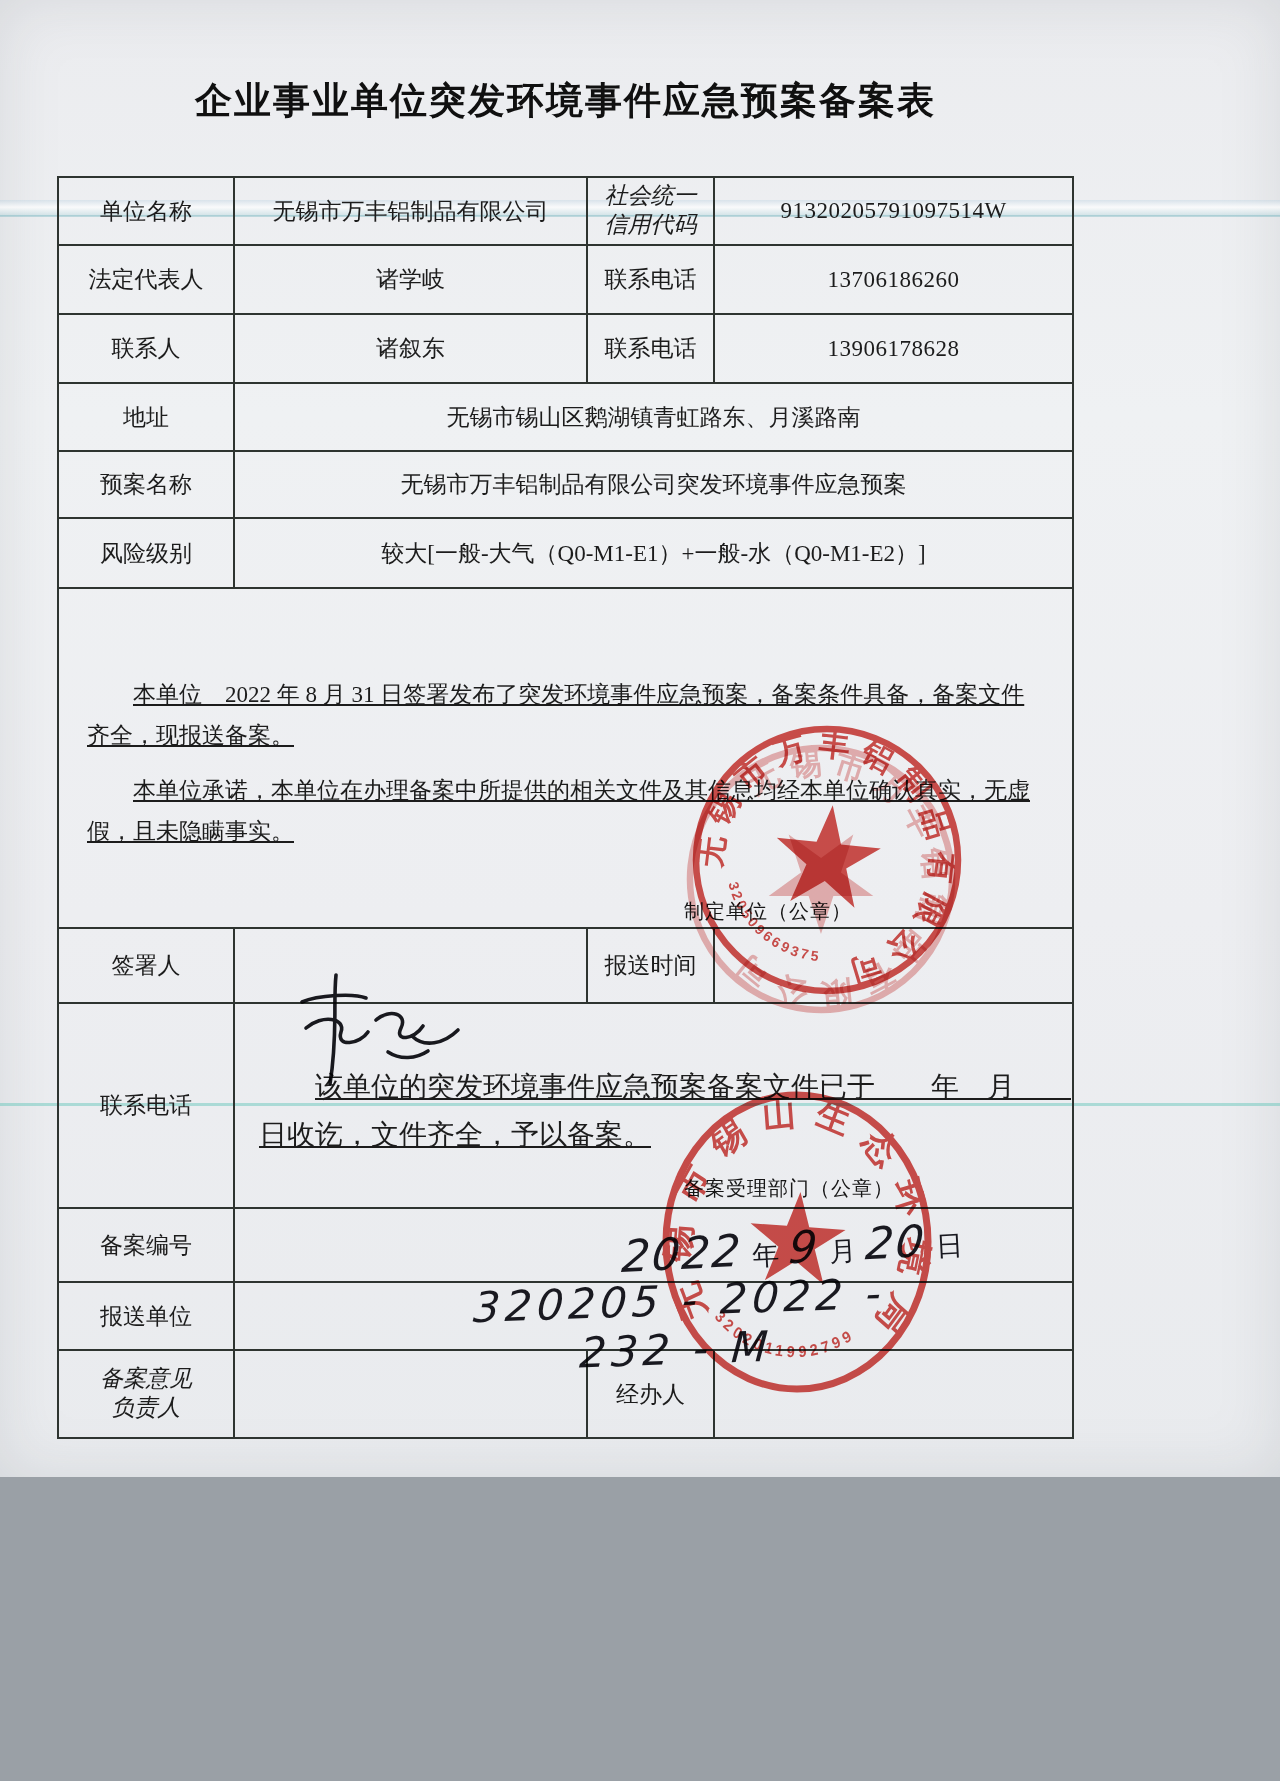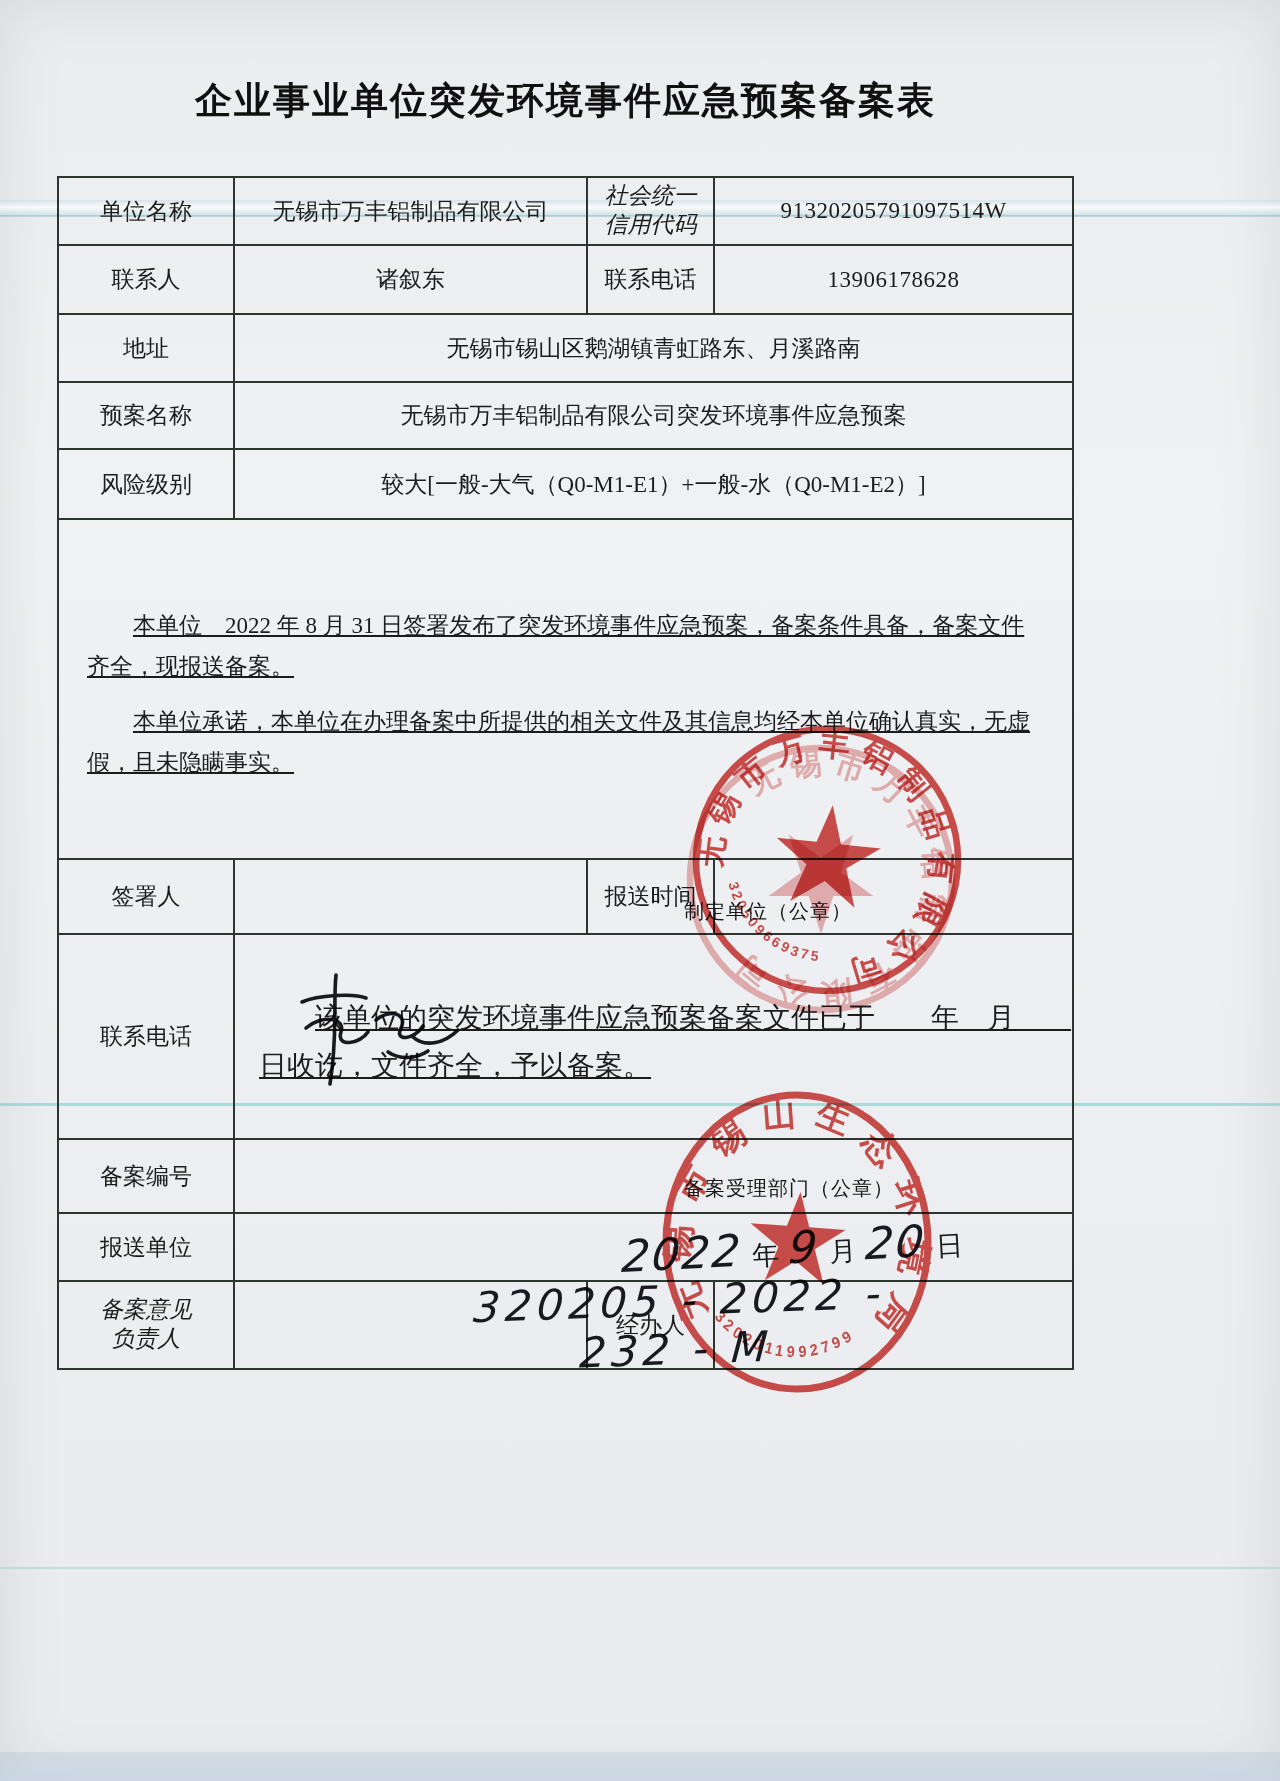--- a/index.html
+++ b/index.html
@@ -1,17 +1,17 @@
 <!DOCTYPE html>
 <html lang="zh" style="--ink: #d5514d;"><head>
 <meta charset="utf-8">
 <style>
   html,body{margin:0;padding:0;background:#9aa0a6;}
   .page{
-    position:relative; width:1280px; height:1781px; margin:0 auto;
+    position:relative; width:1280px; height:1477px; margin:0 auto;
     background:linear-gradient(180deg,#ebecef 0%,#eff1f3 28%,#edeef1 62%,#e9ebee 100%);
     overflow:hidden;
     font-family:"Liberation Serif","DejaVu Serif",serif;
     color:#1c1c1c;
     box-shadow:inset 0 0 60px rgba(120,125,135,.18);
   }
   
   .art{position:absolute;left:0;width:100%;pointer-events:none;}
   .art.band-top{top:200px;height:16px;background:linear-gradient(180deg,rgba(170,200,220,.30),rgba(255,255,255,.70) 45%,rgba(140,195,205,.30));}
   .art.line-top{top:215px;height:2px;background:rgba(115,180,190,.40);}
@@ -89,20 +89,26 @@
 
     <tbody>
         <tr style="height:68px">
       <td>单位名称</td>
       <td>无锡市万丰铝制品有限公司</td>
       <td class="two-line">社会统一
 信用代码</td>
       <td class="num">91320205791097514W</td>
     </tr>
 
+    <tr style="height:69px">
+      <td>法定代表人</td>
+      <td>诸学岐</td>
+      <td>联系电话</td>
+      <td class="num">13706186260</td>
+    </tr>
 
     <tr style="height:69px">
       <td>联系人</td>
       <td>诸叙东</td>
       <td>联系电话</td>
       <td class="num">13906178628</td>
     </tr>
 
 
     <tr style="height:68px">

